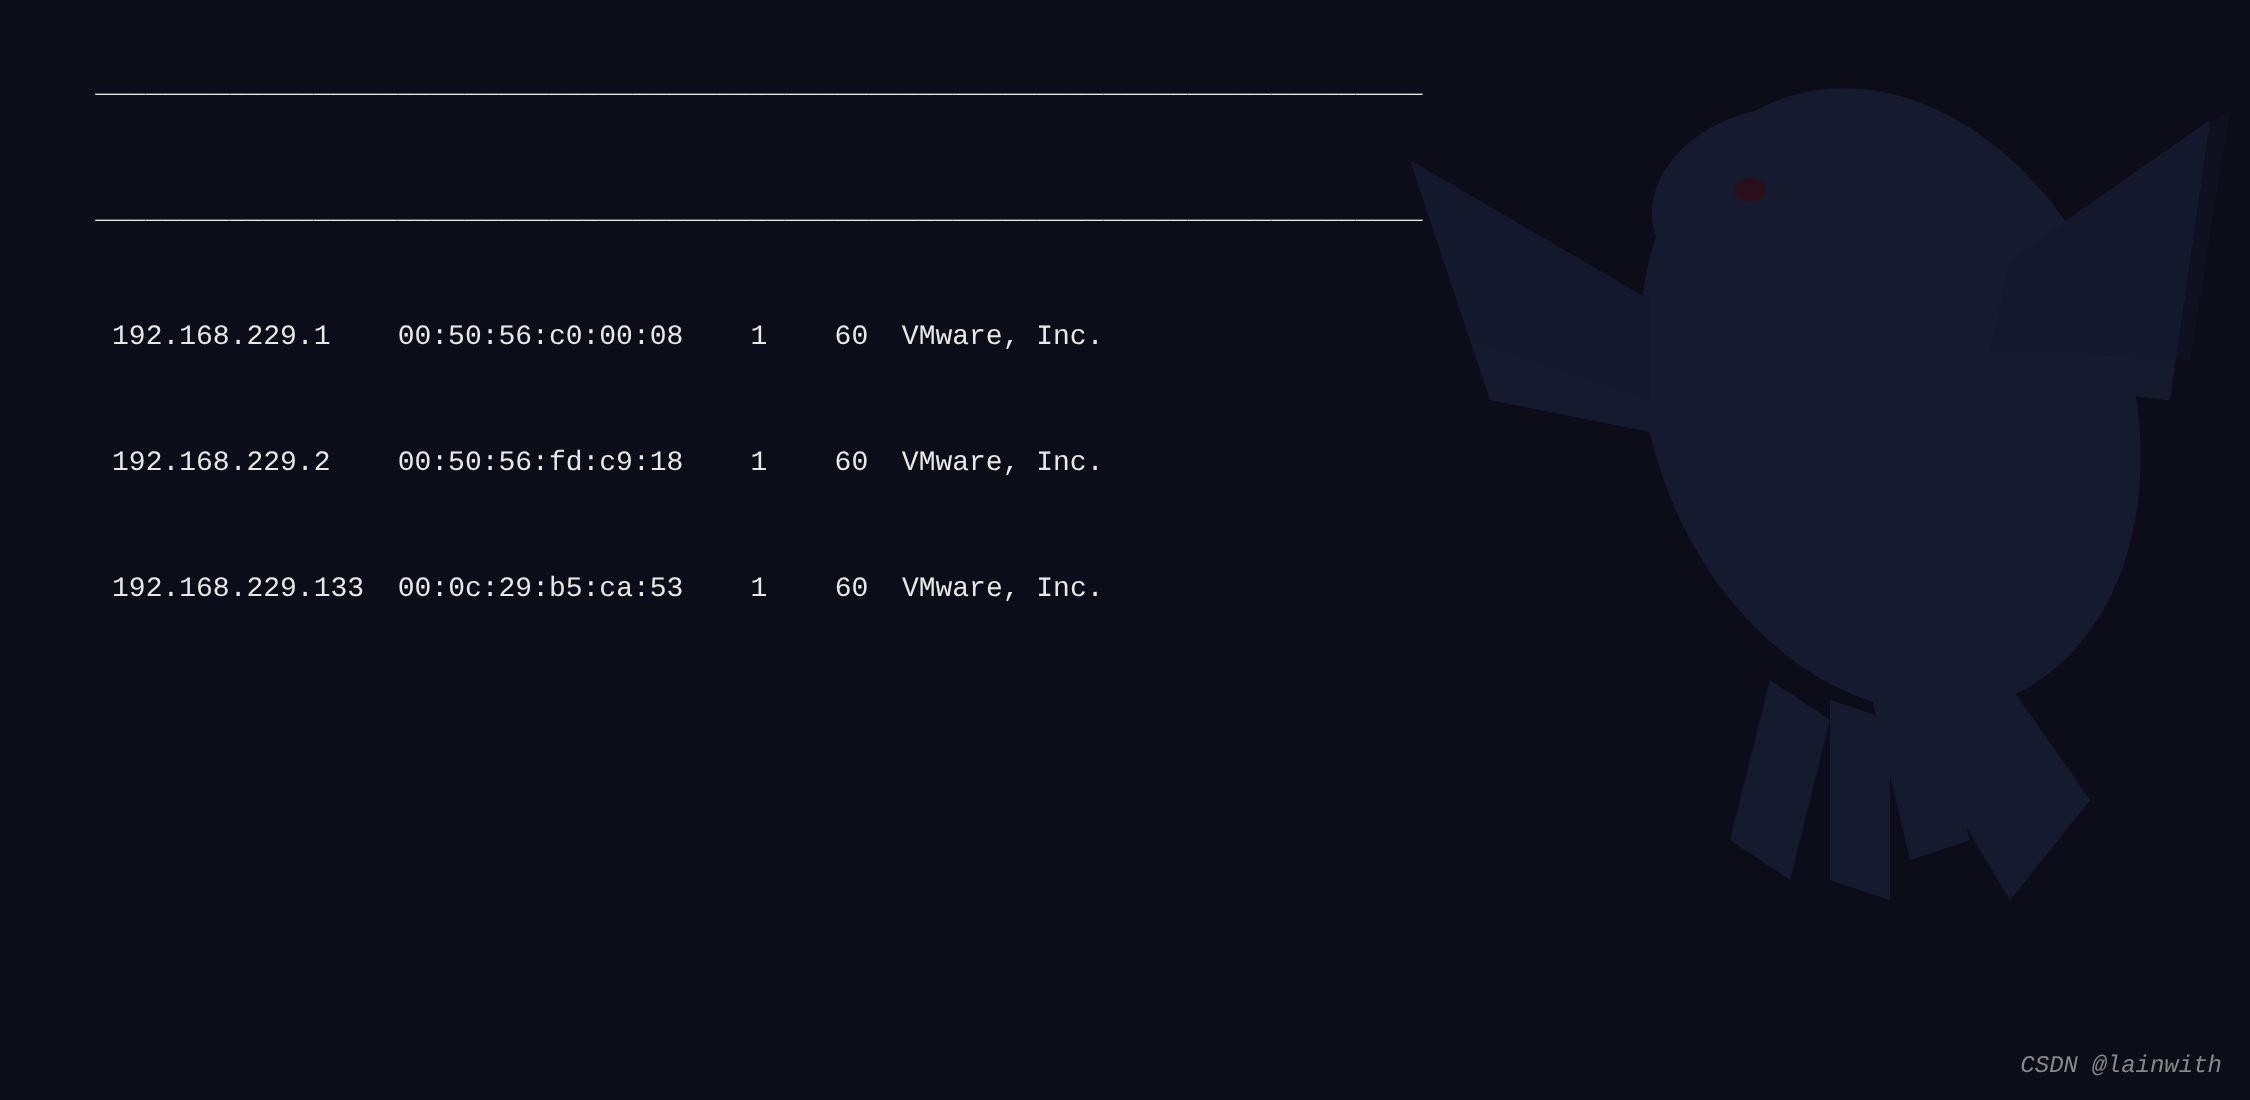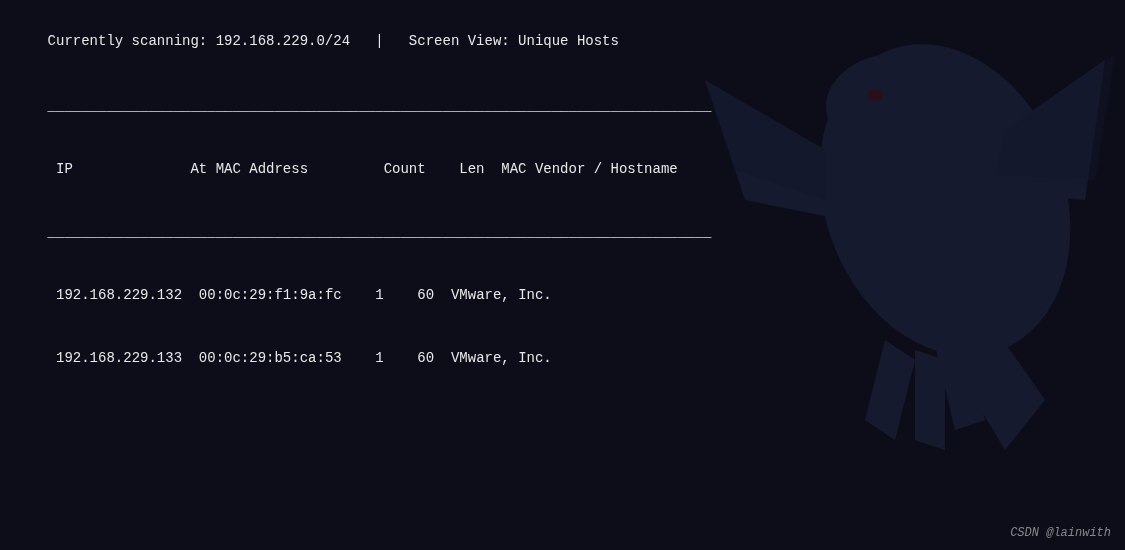--- a/index.html
+++ b/index.html
@@ -89,41 +89,38 @@
 
     <g fill="#223355" opacity="0.5">
       <polygon points="200,150 80,80 110,170 200,200"></polygon>
       <polygon points="380,130 490,55 470,180 370,175"></polygon>
     </g>
   </svg>
 </div>
 
 <div class="terminal-content">
 
-  <div class="line">
-    <span class="white">Currently scanning: 192.168.229.0/24   |   Screen View: Unique Hosts</span>
-  </div>
 
   <div class="section-gap-sm"></div>
 
 
   <div class="line">
     <span class="white">_______________________________________________________________________________</span>
   </div>
 
-  <div class="line">
-    <span class="white"> IP              At MAC Address         Count    Len  MAC Vendor / Hostname</span>
-  </div>
 
   <div class="line">
     <span class="white">_______________________________________________________________________________</span>
   </div>
 
   <div class="line">
-    <span class="white"> </span><span class="white">192.168.229.132</span><span class="white">  </span><span class="white">00:0c:29:f1:9a:fc</span><span class="white">    </span><span class="white">1</span><span class="white">    </span><span class="white">60</span><span class="white">  </span><span class="white">VMware, Inc.</span>
+    <span class="white"> </span><span class="white">192.168.229.1</span><span class="white">    </span><span class="white">00:50:56:c0:00:08</span><span class="white">    </span><span class="white">1</span><span class="white">    </span><span class="white">60</span><span class="white">  </span><span class="white">VMware, Inc.</span>
+  </div>
+  <div class="line">
+    <span class="white"> </span><span class="white">192.168.229.2</span><span class="white">    </span><span class="white">00:50:56:fd:c9:18</span><span class="white">    </span><span class="white">1</span><span class="white">    </span><span class="white">60</span><span class="white">  </span><span class="white">VMware, Inc.</span>
   </div>
   <div class="line">
     <span class="white"> </span><span class="white">192.168.229.133</span><span class="white">  </span><span class="white">00:0c:29:b5:ca:53</span><span class="white">    </span><span class="white">1</span><span class="white">    </span><span class="white">60</span><span class="white">  </span><span class="white">VMware, Inc.</span>
   </div>
 
 </div>
 
 <div class="csdn-watermark">
   <span>CSDN @lainwith</span>
 </div>

